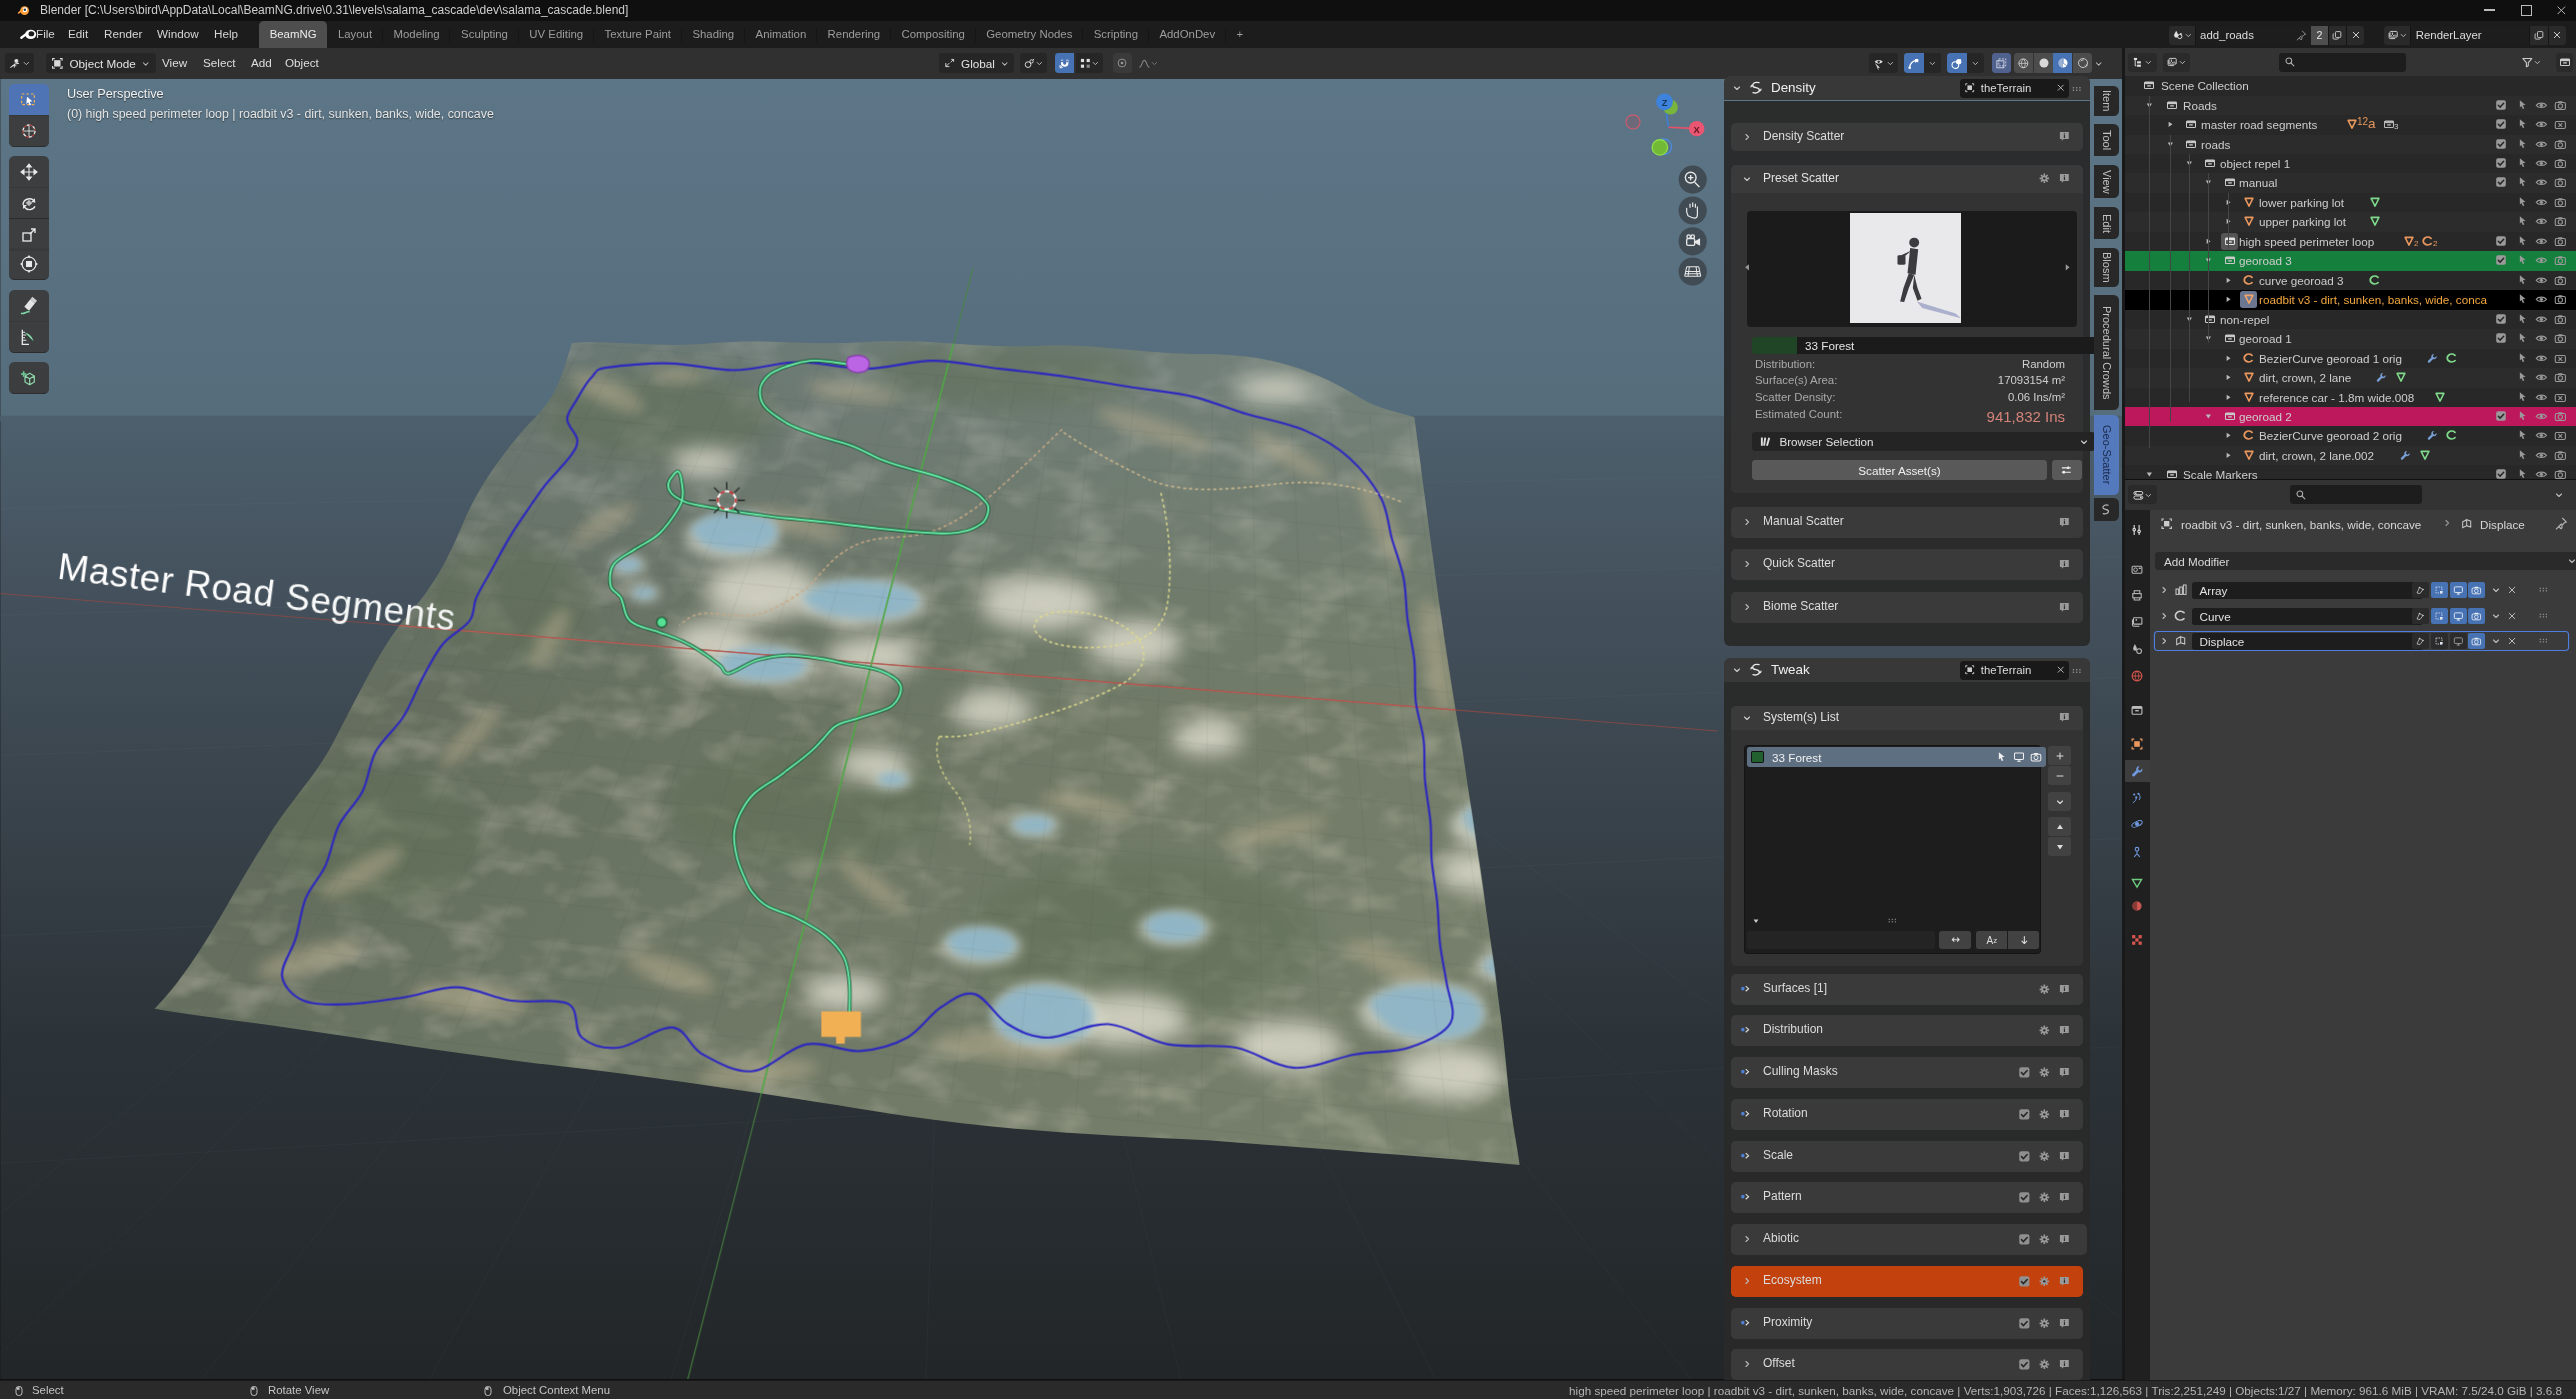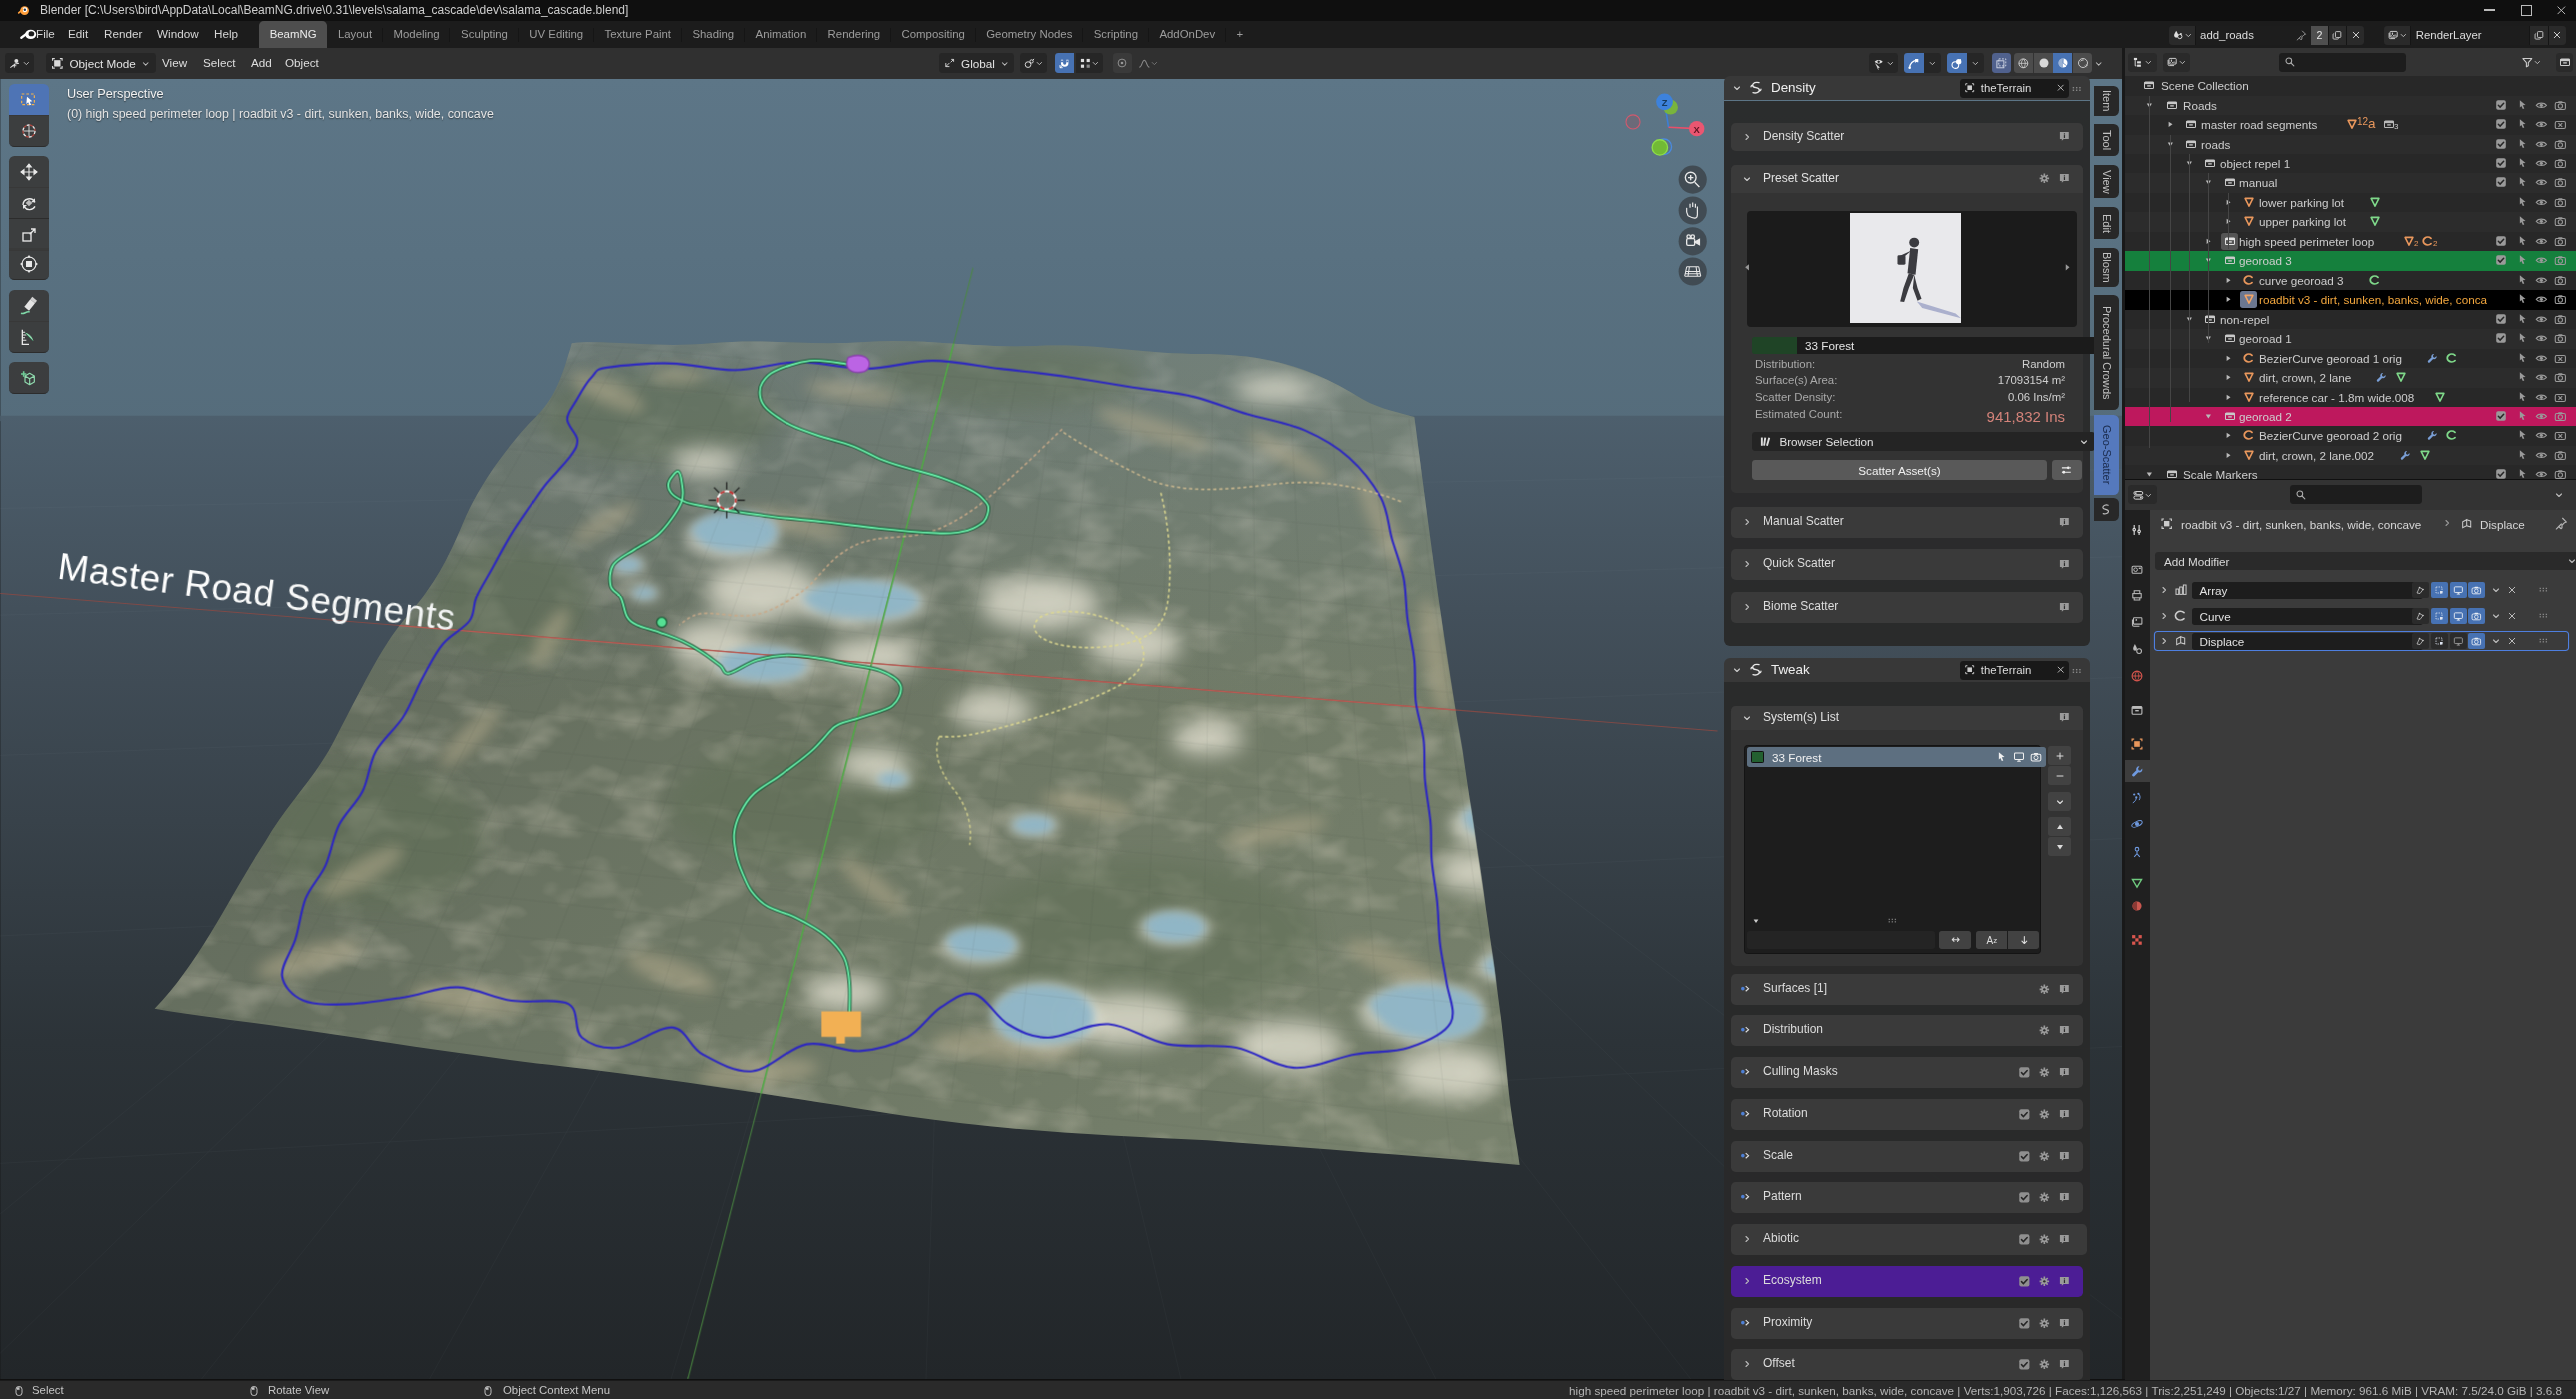--- a/index.html
+++ b/index.html
@@ -1049,21 +1049,21 @@
         <svg class="abs" style="left:327px;top:8.7px" width="12.7" height="12.7" viewBox="0 0 20 20" color="#9a9a9a">
           <use href="#i-info"></use>
         </svg>
         <svg class="abs" style="left:307px;top:8.7px" width="12.7" height="12.7" viewBox="0 0 20 20" color="#9a9a9a">
           <use href="#i-gear"></use>
         </svg>
         <svg class="abs" style="left:287px;top:8.7px" width="12.7" height="12.7" viewBox="0 0 20 20" color="#8f8f8f">
           <use href="#i-check"></use>
         </svg>
       </div>
-      <div class="abs" style="left:1731px;top:1266px;width:352px;height:31px;background:#4c1d95;border-radius:4.7px;overflow:hidden">
+      <div class="abs" style="left:1731px;top:1266px;width:352px;height:31px;background:#c2410c;border-radius:4.7px;overflow:hidden">
         <svg class="abs" style="left:10.7px;top:10px" width="10" height="10" viewBox="0 0 20 20" color="#bbb">
           <use href="#i-chevrt"></use>
         </svg>
         <div class="abs tx" style="left:32px;top:7.4px;font-size:12px;color:#dcdcdc">Ecosystem</div>
         <svg class="abs" style="left:327px;top:8.7px" width="12.7" height="12.7" viewBox="0 0 20 20" color="#9a9a9a">
           <use href="#i-info"></use>
         </svg>
         <svg class="abs" style="left:307px;top:8.7px" width="12.7" height="12.7" viewBox="0 0 20 20" color="#9a9a9a">
           <use href="#i-gear"></use>
         </svg>

